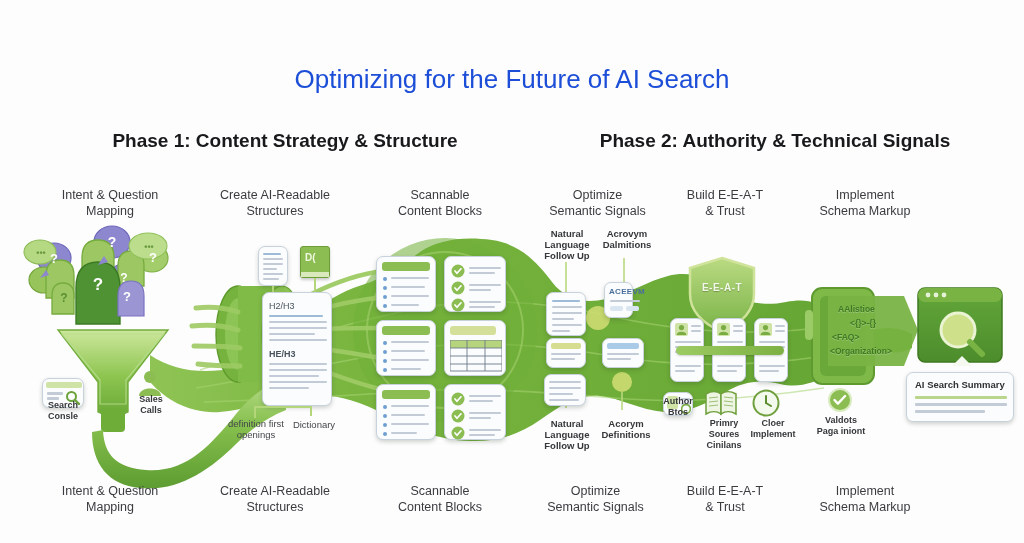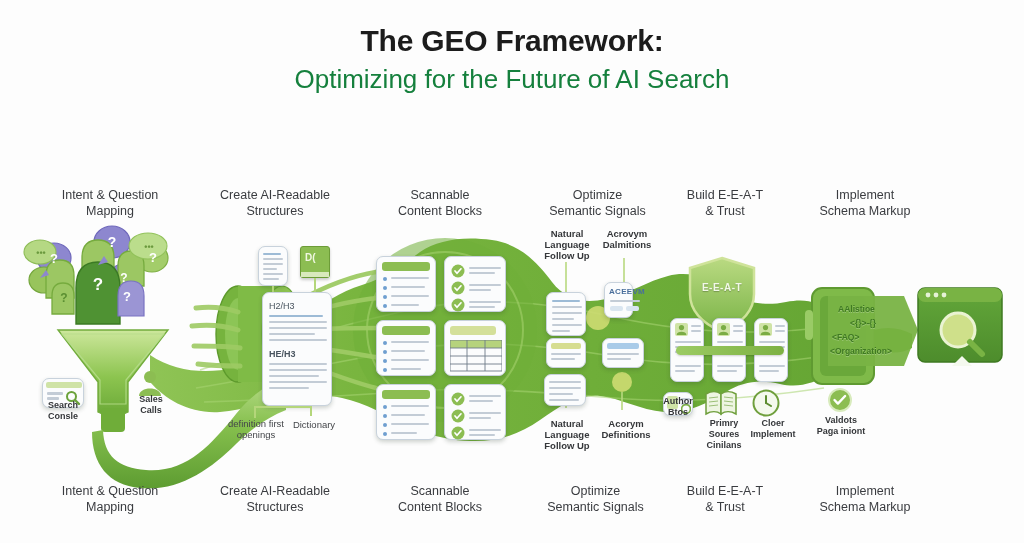--- a/index.html
+++ b/index.html
@@ -12,21 +12,21 @@
   #stage { position: relative; width: 1024px; height: 543px; background: #fdfdfd; }
 
   
   .title-main {
     position: absolute; left: 0; top: 24px; width: 1024px;
     text-align: center; font-size: 30px; font-weight: bold;
     color: #1c1c1c; letter-spacing: -0.2px;
   }
   .title-sub {
     position: absolute; left: 0; top: 64px; width: 1024px;
-    text-align: center; font-size: 26px; font-weight: 400; color: #15803d;
+    text-align: center; font-size: 26px; font-weight: 400; color: #1d4ed8;
   }
   .phase-head {
     position: absolute; top: 130px; font-size: 19px; font-weight: bold;
     color: #18191b; text-align: center;
   }
   #phase1 { left: 40px; width: 490px; }
   #phase2 { left: 530px; width: 490px; }
 
   .col-label {
     position: absolute; font-size: 12.5px; line-height: 16px;
@@ -65,23 +65,24 @@
     position:absolute; display:flex; align-items:center; justify-content:center;
     font-weight:bold; color:#fff; font-size:11px;
   }
   .node-dot { position:absolute; border-radius:50%; }
 </style>
 </head>
 <body>
 
 <div id="stage">
 
-  <div class="title-main">The GEO Framework:</div>
   <div class="title-sub">Optimizing for the Future of AI Search</div>
 
+  <div class="phase-head" id="phase1">Phase 1: Content Strategy &amp; Structure</div>
+  <div class="phase-head" id="phase2">Phase 2: Authority &amp; Technical Signals</div>
 
   <svg class="pipe-svg" width="1024" height="543">
     <defs>
       <linearGradient id="gMain" x1="0" y1="0" x2="1" y2="0">
         <stop offset="0%" stop-color="#8fc455"></stop>
         <stop offset="30%" stop-color="#79b53f"></stop>
         <stop offset="65%" stop-color="#6fae39"></stop>
         <stop offset="100%" stop-color="#66a634"></stop>
       </linearGradient>
       <linearGradient id="gTube" x1="0" y1="0" x2="0" y2="1">
@@ -605,14 +606,20 @@
 
   <svg style="position:absolute;left:828px;top:388px;" width="24" height="24">
     <circle cx="12" cy="12" r="11" fill="#8cbd52" stroke="#d8ebbd" stroke-width="2"></circle>
     <path d="M6.5,12 l3.4,3.6 l7.2,-7.6" stroke="#fff" stroke-width="2.4" fill="none" stroke-linecap="round" stroke-linejoin="round"></path>
   </svg>
   <div class="mini-cap" style="left:810px; top:415px; width:62px; font-size:9px;">
     <div>Valdots</div>
     <div>Paga iniont</div>
   </div>
 
+  <div class="card" style="left:906px; top:372px; width:108px; height:50px;">
+    <div style="position:absolute;left:8px;top:6px;font-size:9.5px;font-weight:bold;color:#2f3134;">AI Search Summary</div>
+    <div class="doc-line" style="left:8px;top:23px;width:92px;height:3px;background:#b9d68c;"></div>
+    <div class="doc-line" style="left:8px;top:30px;width:92px;height:3px;"></div>
+    <div class="doc-line" style="left:8px;top:37px;width:70px;height:3px;"></div>
+  </div>
 
 </div>
 
 </body></html>

